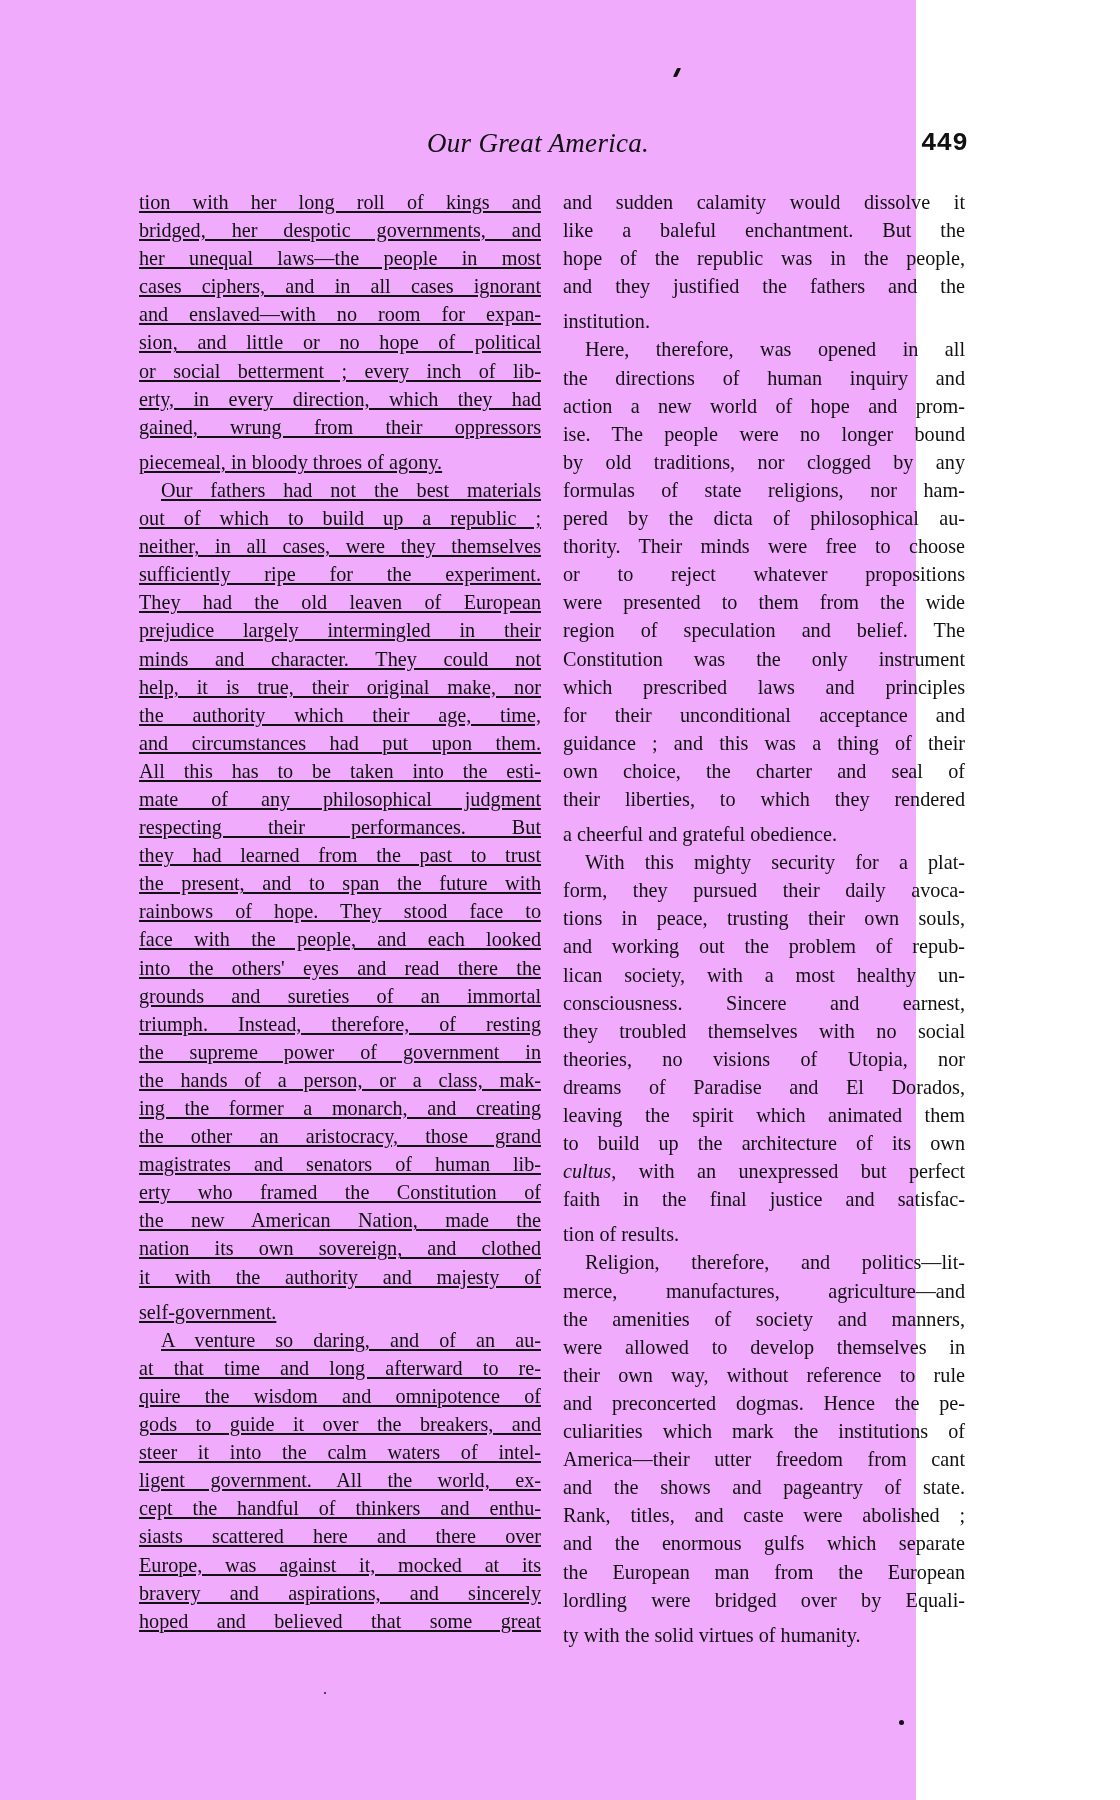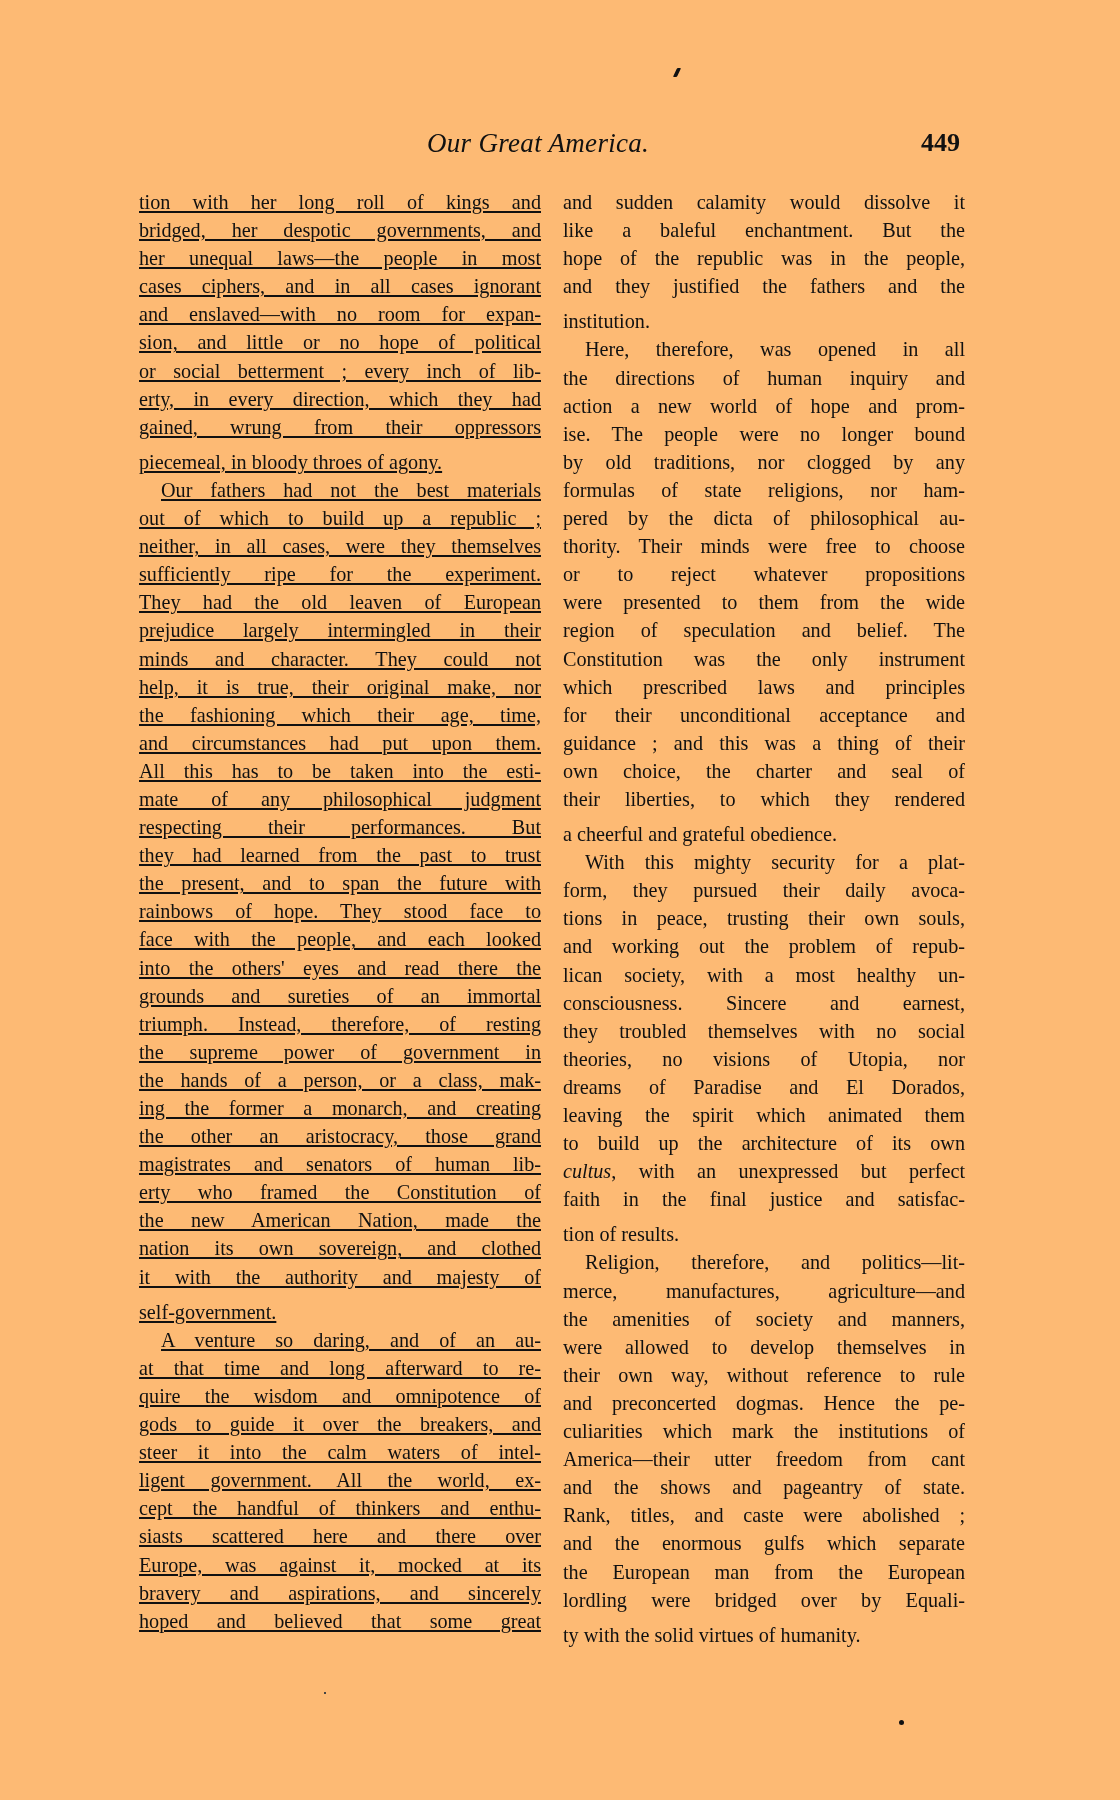--- a/index.html
+++ b/index.html
@@ -1,22 +1,22 @@
 <!DOCTYPE html>
 <html><head>
 <meta charset="utf-8">
 <style>
   html, body { margin: 0; padding: 0; background: #ffffff; }
   body { width: 1120px; height: 1800px; position: relative; overflow: hidden; font-family: "DejaVu Serif", "Liberation Serif", serif; color: #111; }
-  .page { position: absolute; left: 0; top: 0; width: 1120px; height: 1800px; background: #fdba74; }
+  .page { position: absolute; left: 0; top: 0; width: 916px; height: 1800px; background: #f0abfc; }
   .speck-top { position: absolute; left: 675px; top: 68px; width: 4px; height: 9px; background: #111; transform: skewX(-25deg); border-radius: 1px; }
   .speck-bottom { position: absolute; left: 899px; top: 1720px; width: 5px; height: 5px; background: #111; border-radius: 50%; }
   .speck-small { position: absolute; left: 324px; top: 1692px; width: 2px; height: 2px; background: #444; }
   .running-head { position: absolute; left: 427px; top: 128px; font-family: "Liberation Serif", serif; font-style: italic; font-size: 27px; letter-spacing: 0.3px; }
-  .page-number { position: absolute; left: 921px; top: 128px; font-family: Liberation Serif, serif; font-weight: bold; font-size: 26px; }
+  .page-number { position: absolute; left: 921px; top: 128px; font-family: Liberation Mono, monospace; font-weight: bold; font-size: 26px; }
   .column { position: absolute; top: 188px; width: 402px; font-family: "Liberation Serif", serif; font-size: 20.2px; line-height: 28.1px; }
   .col-left { left: 139px; text-decoration: underline; }
   .col-right { left: 563px; }
   .line { display: block; height: 28.1px; white-space: nowrap; text-align: justify; text-align-last: justify; overflow: visible; }
   .line.last { text-align-last: left; margin-top: 7px; }
   .line.indent { padding-left: 22px; }
   .line em { font-style: italic; margin-top: 44px; }
 </style>
 </head>
 <body>
@@ -39,21 +39,21 @@
       <span class="line">gained, wrung from their oppressors</span>
       <span class="line last">piecemeal, in bloody throes of agony.</span>
       <span class="line indent">Our fathers had not the best materials</span>
       <span class="line">out of which to build up a republic ;</span>
       <span class="line">neither, in all cases, were they themselves</span>
       <span class="line">sufficiently ripe for the experiment.</span>
       <span class="line">They had the old leaven of European</span>
       <span class="line">prejudice largely intermingled in their</span>
       <span class="line">minds and character. They could not</span>
       <span class="line">help, it is true, their original make, nor</span>
-      <span class="line">the fashioning which their age, time,</span>
+      <span class="line">the authority which their age, time,</span>
       <span class="line">and circumstances had put upon them.</span>
       <span class="line">All this has to be taken into the esti-</span>
       <span class="line">mate of any philosophical judgment</span>
       <span class="line">respecting their performances. But</span>
       <span class="line">they had learned from the past to trust</span>
       <span class="line">the present, and to span the future with</span>
       <span class="line">rainbows of hope. They stood face to</span>
       <span class="line">face with the people, and each looked</span>
       <span class="line">into the others' eyes and read there the</span>
       <span class="line">grounds and sureties of an immortal</span>

